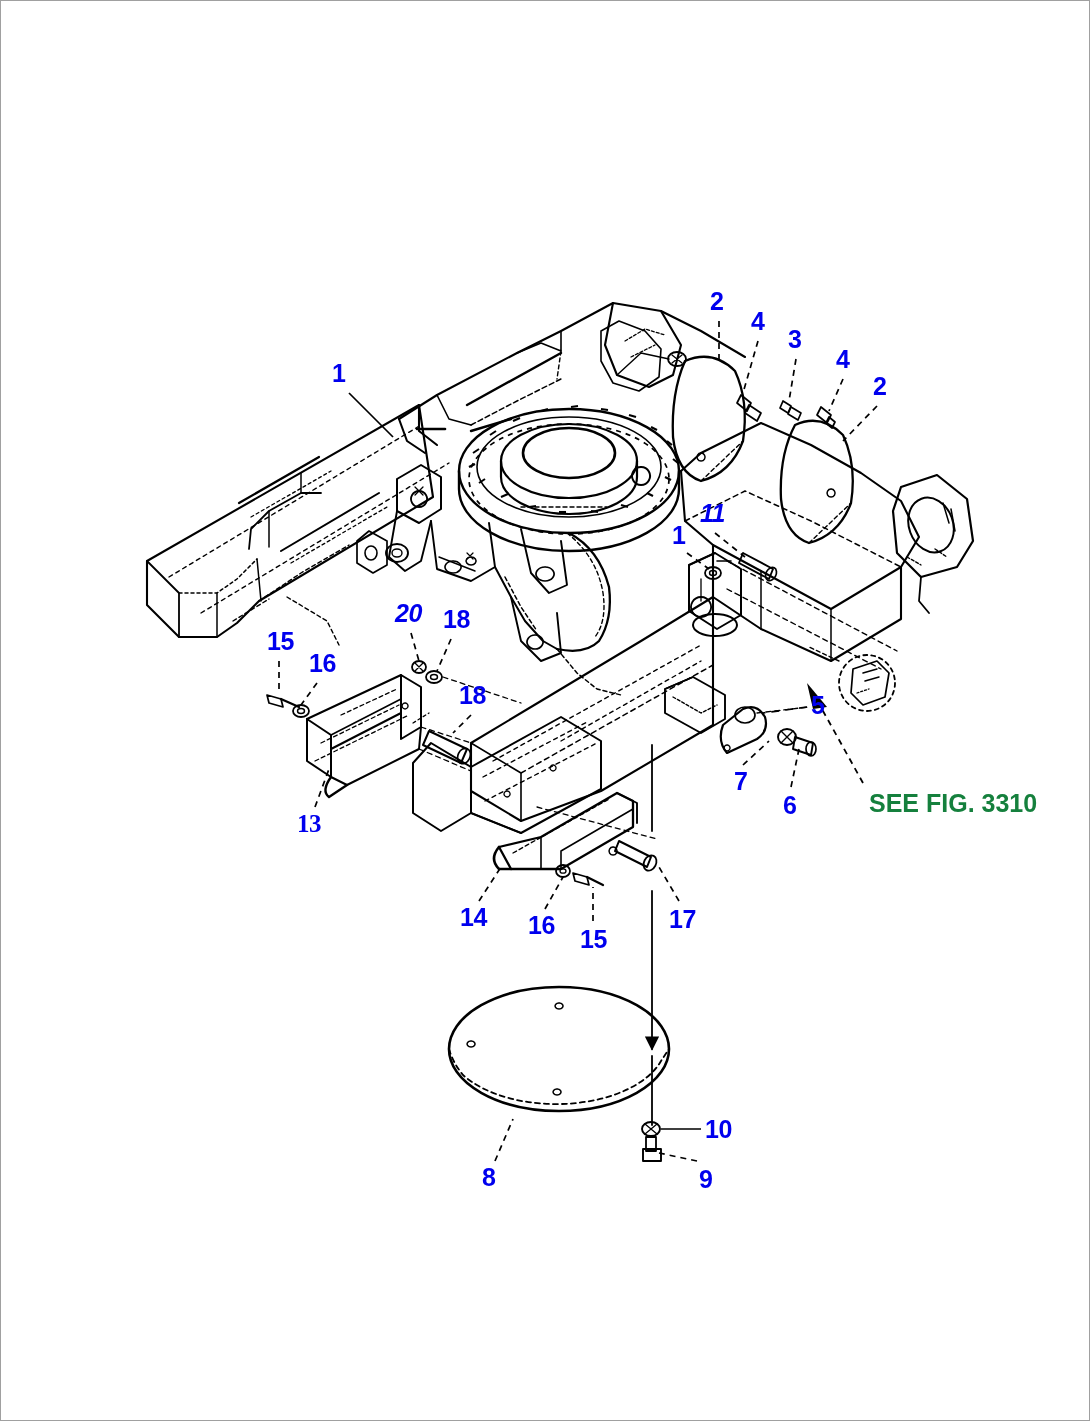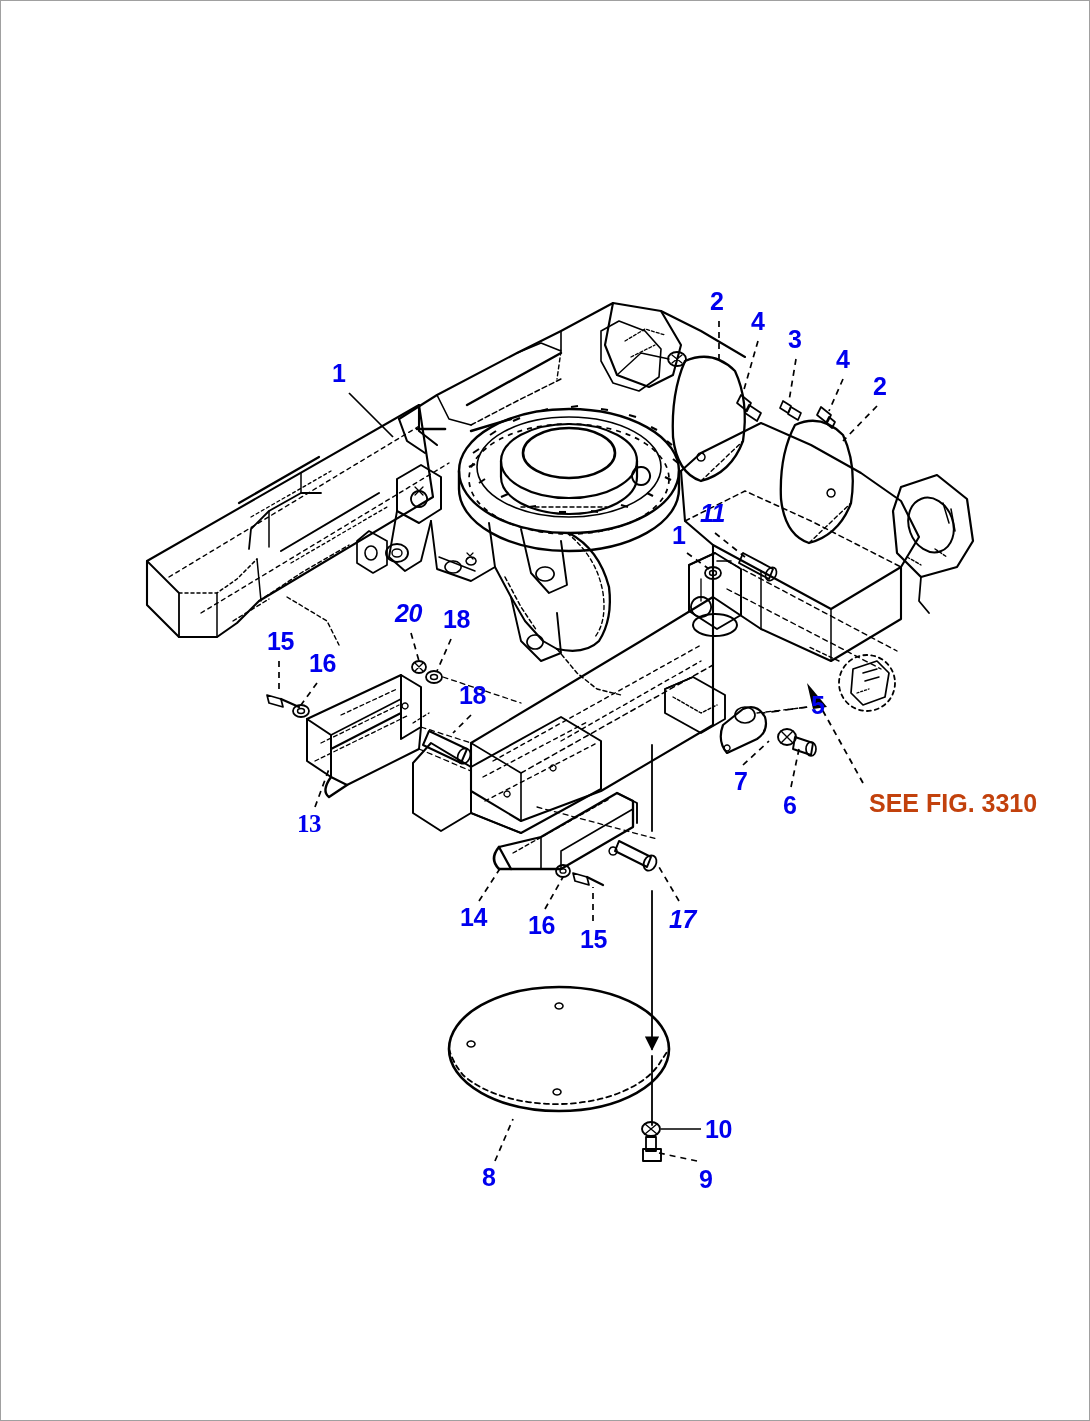--- a/index.html
+++ b/index.html
@@ -32,21 +32,21 @@
     font-family: "Liberation Sans", sans-serif;
     font-weight: bold;
     font-size: 25px;
     line-height: 25px;
     white-space: nowrap;
     letter-spacing: -0.5px;
     user-select: none;
   }
   .note-text {
     position: absolute;
-    color: #c2410c;
+    color: #15803d;
     font-family: "Liberation Sans", sans-serif;
     font-weight: bold;
     font-size: 25px;
     line-height: 25px;
     white-space: nowrap;
     letter-spacing: 0px;
   }
 </style>
 </head>
 <body>
@@ -408,20 +408,20 @@
   <div class="callout" style="left:266px; top:628px;">15</div>
   <div class="callout" style="left:308px; top:650px;">16</div>
   <div class="callout" style="left:458px; top:682px;">18</div>
   <div class="callout" style="left:296px; top:810px;font-family:Liberation Serif, serif;">13</div>
   <div class="callout" style="left:810px; top:692px;">5</div>
   <div class="callout" style="left:733px; top:768px;">7</div>
   <div class="callout" style="left:782px; top:792px;">6</div>
   <div class="callout" style="left:459px; top:904px;text-align:right;">14</div>
   <div class="callout" style="left:527px; top:912px;">16</div>
   <div class="callout" style="left:579px; top:926px;">15</div>
-  <div class="callout" style="left:668px; top:906px;font-style:italic;">17</div>
+  <div class="callout" style="left:668px; top:906px;">17</div>
   <div class="callout" style="left:481px; top:1164px;">8</div>
   <div class="callout" style="left:704px; top:1116px;text-align:right;">10</div>
   <div class="callout" style="left:698px; top:1166px;">9</div>
 
   <div class="note-text" style="left:868px; top:790px;">SEE FIG. 3310</div>
 
 </div>
 
 </body></html>

